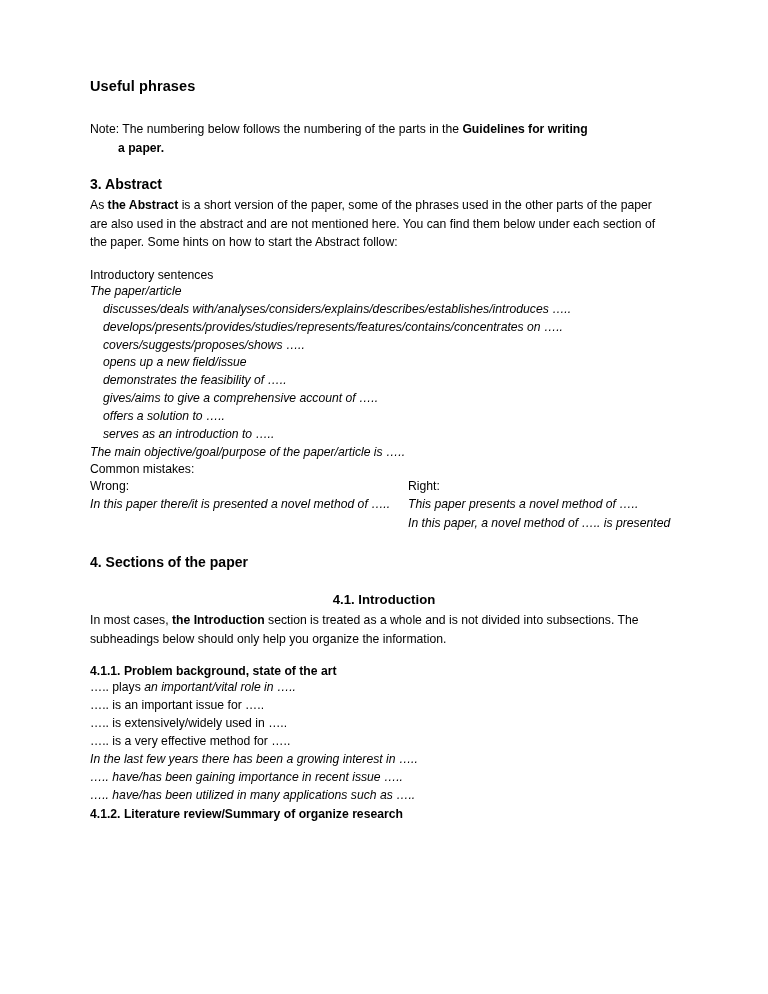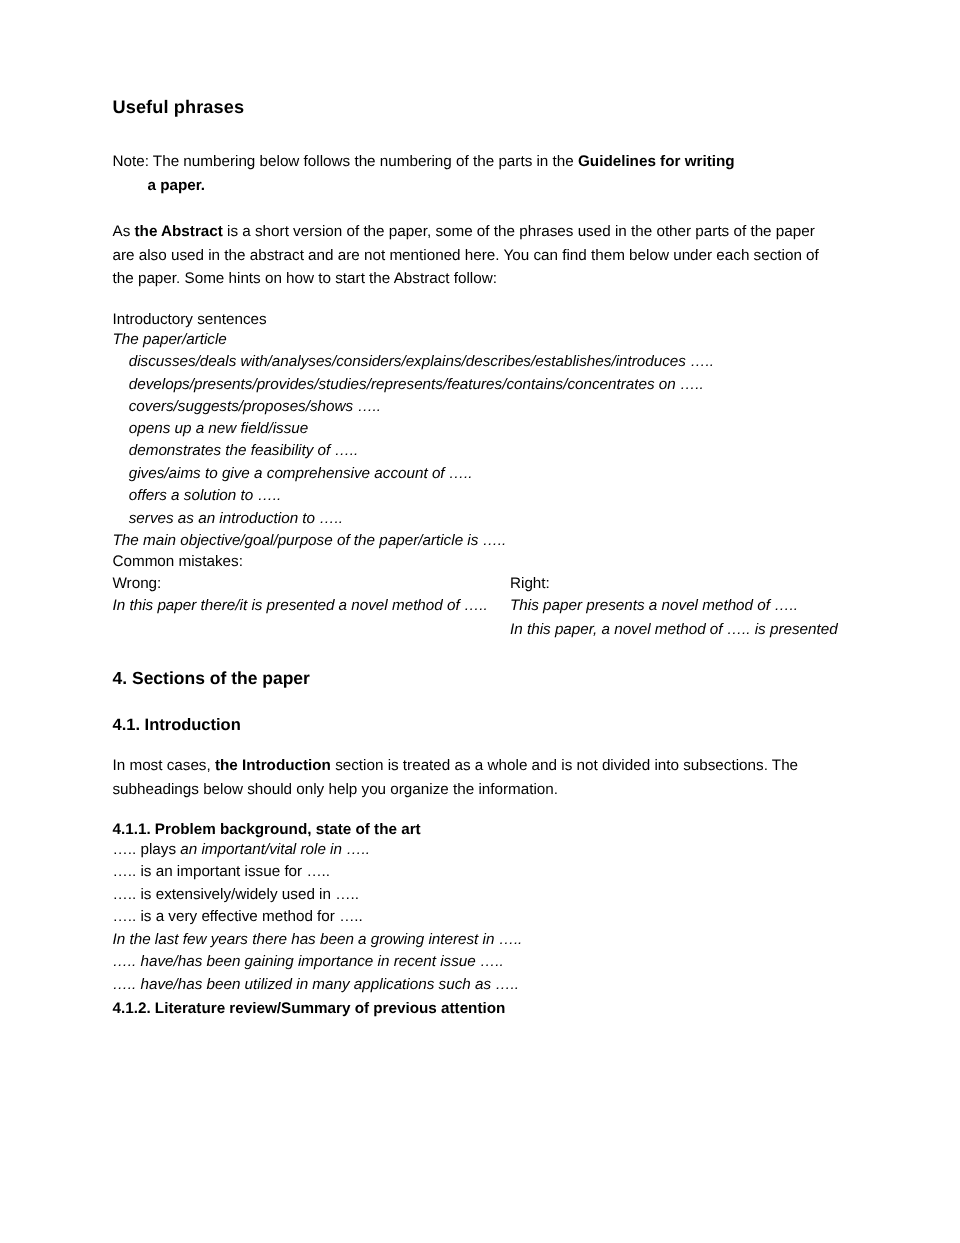--- a/index.html
+++ b/index.html
@@ -49,21 +49,22 @@
   b, .bold { font-weight: bold; }
   .h2 {
     font-size: 14px;
     font-weight: bold;
     margin: 0 0 4px 0;
   }
   .h2.spaced-top { margin-top: 22px; }
   .h3 {
     font-size: 13.2px;
     font-weight: bold;
-    margin: 22px 0 16px 0;
+    margin: 22px 0 4px 0;
+    text-align: center;
   }
   .h4 {
     font-size: 12.2px;
     font-weight: bold;
     margin: 16px 0 1px 0;
   }
   .abstract-para {
     font-size: 12.2px;
     line-height: 1.52;
     margin-bottom: 16px;
@@ -132,20 +133,21 @@
 
 <div class="page">
 
   <h1 class="doc-title">Useful phrases</h1>
 
 
   <p class="note">
     <span>Note: The numbering below follows the numbering of the parts in the </span><b>Guidelines for writing</b><span class="cont bold">a paper.</span>
   </p>
 
+  <h2 class="h2">3. Abstract</h2>
 
   <p class="abstract-para">
     <span>As </span><b>the Abstract</b><span> is a short version of the paper, some of the phrases used in the other parts of the paper are also used in the abstract and are not mentioned here. You can find them below under each section of the paper. Some hints on how to start the Abstract follow:</span>
   </p>
 
   <div class="sub-label">Introductory sentences</div>
 
   <div class="ital">The paper/article</div>
 
   <ul class="phrase-list">
@@ -188,15 +190,15 @@
   <ul class="list-411">
     <li><span>….. plays </span><i>an important/vital role in …..</i></li>
     <li><span>….. is an important issue for …..</span><i></i></li>
     <li><span>….. is extensively/widely used in …..</span><i></i></li>
     <li><span>….. is a very effective method for …..</span><i></i></li>
     <li><span></span><i>In the last few years there has been a growing interest in  …..</i></li>
     <li><span></span><i>….. have/has been gaining importance in recent issue …..</i></li>
     <li><span></span><i>….. have/has been utilized in many applications such as …..</i></li>
   </ul>
 
-  <h4 class="h4 tight">4.1.2. Literature review/Summary of previous attention</h4>
+  <h4 class="h4 tight">4.1.2. Literature review/Summary of organize research</h4>
 
 </div>
 
 </body></html>

